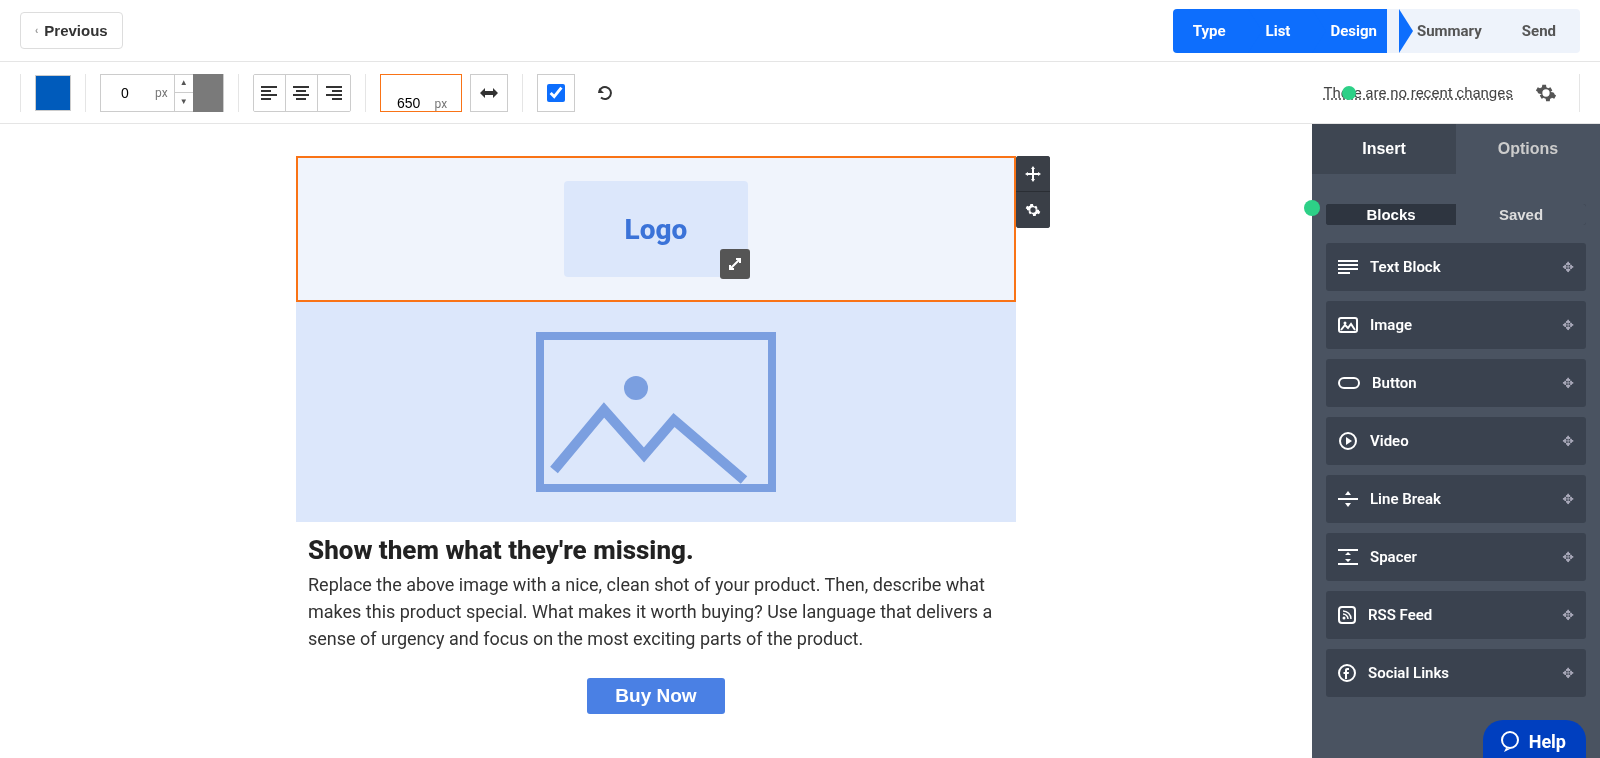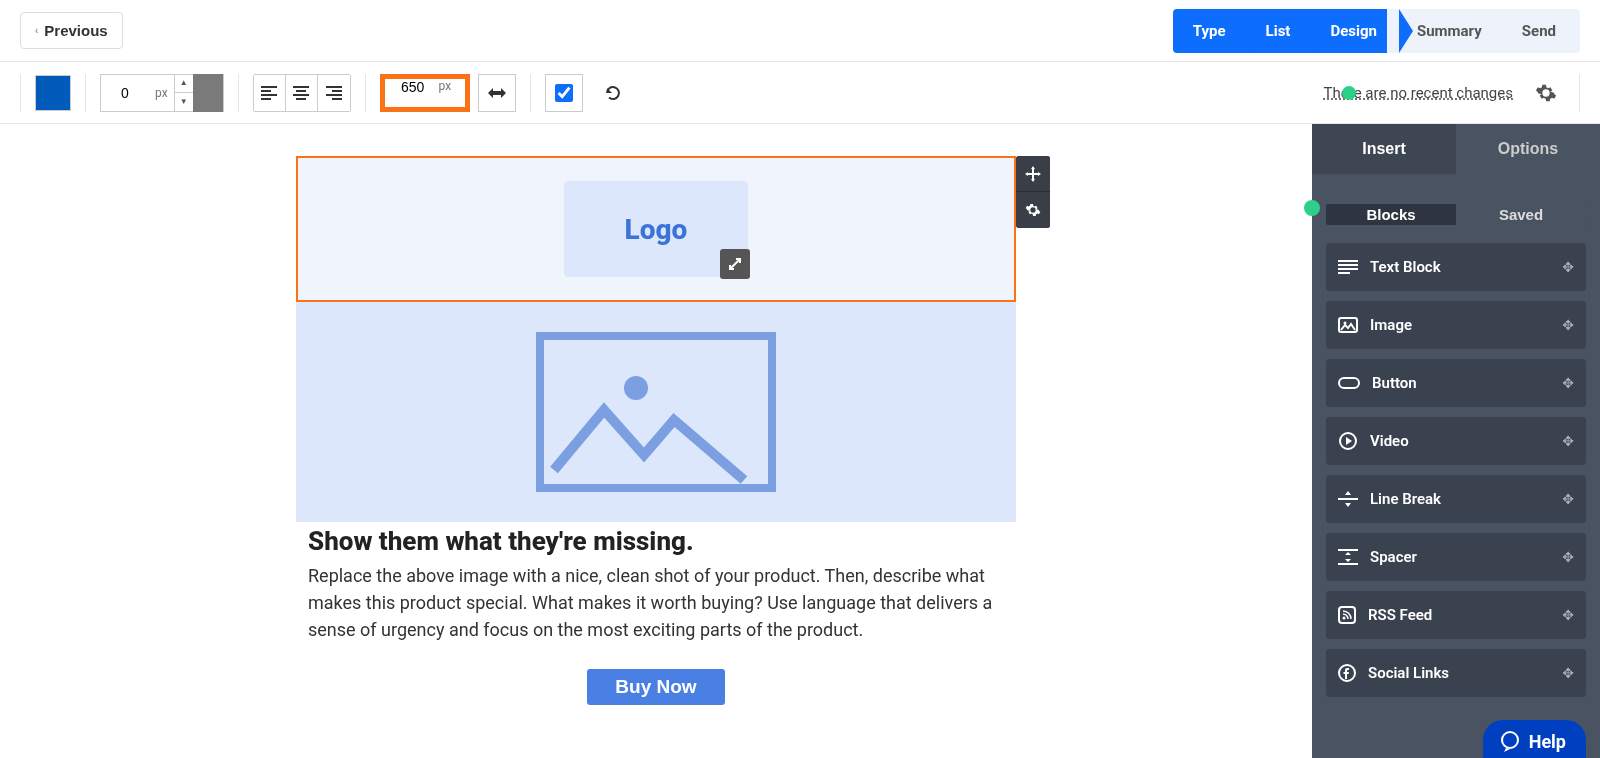--- a/index.html
+++ b/index.html
@@ -38,21 +38,21 @@
     .spinner { display:flex; flex-direction:column; border-left:1px solid #ccc; height:100%; }
     .spinner-btn { width:18px; height:18px; border:none; background:#fff; font-size:8px; cursor:pointer; line-height:1; color:#555; }
     .spinner-btn:first-child { border-bottom:1px solid #ccc; }
     .gray-swatch { width: 30px; height:38px; background:#7a7a7a; }
     
     .align-group { display:flex; border:1px solid #ccc; height:38px; border-radius:2px; overflow:hidden; }
     .align-btn { width:32px; height:100%; border:none; background:#fff; cursor:pointer; display:flex; align-items:center; justify-content:center; border-right:1px solid #ccc; }
     .align-btn:last-child { border-right:none; }
     
     .width-group { display:flex; align-items:center; gap:8px; }
-    .width-input { border:5px solid #f97316; height:38px; display:flex; align-items:flex-start; padding:0 8px; }
+    .width-input { border:1px solid #f97316; height:38px; display:flex; align-items:flex-end; padding:0 8px; }
     .width-val { width: 40px; border:none; text-align:center; font-size:14px; outline:none; }
     .arrows-btn { border:1px solid #ccc; height:38px; width:38px; background:#fff; cursor:pointer; display:flex; align-items:center; justify-content:center; }
     
     .checkbox-wrap { border:1px solid #ccc; height:38px; width:38px; display:flex; align-items:center; justify-content:center; }
     .chk { width:18px; height:18px; accent-color:#0d6efd; }
     
     .undo-btn { background:none; border:none; cursor:pointer; padding:6px; }
     
     .toolbar-right { display:flex; align-items:center; gap:16px; }
     .changes-text { font-size: 15px; color:#444; text-decoration: underline dotted; position:relative; }
@@ -68,21 +68,21 @@
     .logo-ph { width: 184px; height: 96px; background:#dce7fb; border-radius:4px; display:flex; align-items:center; justify-content:center; color:#3b73d8; font-weight:800; font-size:28px; position:relative; }
     .resize-handle { position:absolute; right:-2px; bottom:-2px; width:30px; height:30px; background:#555; display:flex; align-items:center; justify-content:center; color:#fff; cursor:nwse-resize; border-radius:3px; }
     
     .floating-tools { position:absolute; right:-36px; top:-2px; width:34px; background:#3a3f47; border-radius:3px; overflow:hidden; }
     .ft-btn { width:34px; height:36px; border:none; background:#3a3f47; color:#fff; cursor:pointer; display:flex; align-items:center; justify-content:center; }
     .ft-btn:first-child { border-bottom:1px solid #2a2e34; }
     
     .image-block { background:#dce7fb; height: 220px; display:flex; align-items:center; justify-content:center; }
     .img-ph { border:8px solid #7b9fe0; width: 240px; height: 160px; position:relative; }
     
-    .text-block { padding: 4px 12px 0 12px; }
+    .text-block { padding: 13px 12px 0 12px; }
     .text-heading { font-size: 26px; font-weight:800; color:#222; margin-bottom:6px; }
     .text-body { font-size: 18px; color:#333; line-height:1.5; }
     
     .cta-wrap { display:flex; justify-content:center; margin-top:26px; }
     .cta-btn { background:#4a80e4; color:#fff; border:none; padding:7px 28px; font-size:19px; font-weight:700; border-radius:3px; cursor:pointer; }
     
     
     .sidebar { width: 288px; background:#4a5361; display:flex; flex-direction:column; position:relative; }
     .sidebar-tabs { display:flex; }
     .sb-tab { flex:1; background:#4a5361; color:#ccc; border:none; padding:16px 0; font-size:16px; font-weight:700; cursor:pointer; }

